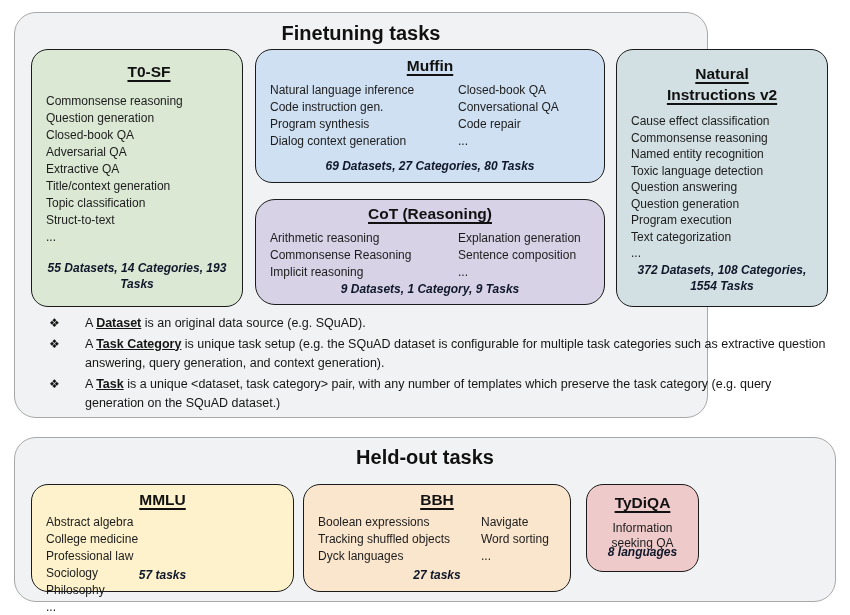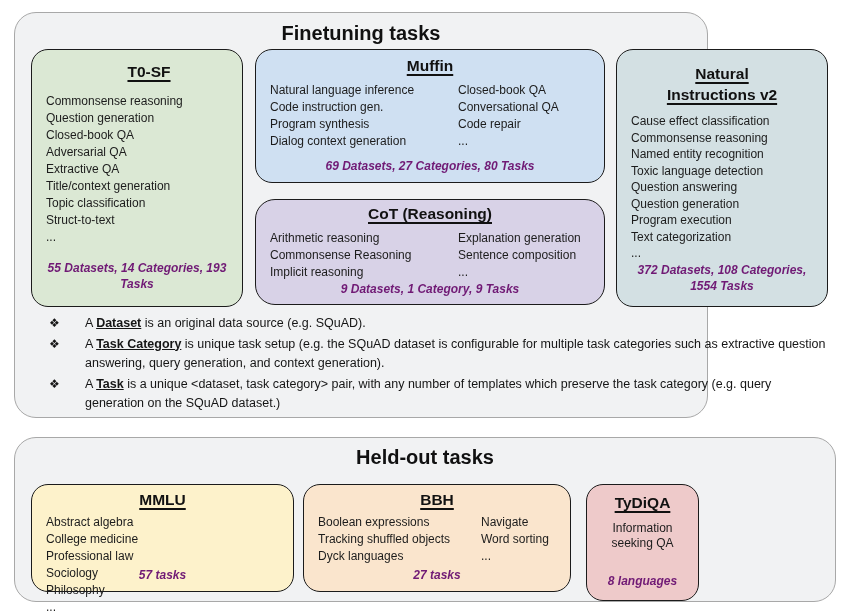--- a/index.html
+++ b/index.html
@@ -21,21 +21,21 @@
   .box-title {
     text-align:center; font-size:15.5px; font-weight:bold;
     text-decoration:underline; text-decoration-thickness:1.8px; text-underline-offset:3px;
     color:#111;
   }
   .task-list { list-style:none; font-size:12px; line-height:17px; color:#1c1c1c; }
   .task-list li { white-space:nowrap; }
   .cols { display:flex; }
   .stats {
     position:absolute; left:8px; right:8px; text-align:center;
-    font-size:12px; font-weight:bold; font-style:italic; color:#701a75; line-height:16px;
+    font-size:12px; font-weight:bold; font-style:italic; color:#0f172a; line-height:16px;
   }
 
   
   #box-t0sf   { left:16px;  top:36px;  width:212px; height:258px; }
   #box-t0sf   .box-title { margin-top:13px;margin-left:24px; }
   #box-t0sf   .task-list { margin:12px 0 0 14px; }
   #box-muffin { left:240px; top:36px;  width:350px; height:134px; }
   #box-muffin .box-title { margin-top:7px; }
   #box-muffin .cols { margin:7px 0 0 14px; }
   #box-muffin .col-1 { width:188px; }
@@ -55,21 +55,21 @@
 
   
   #box-mmlu   { left:16px;  top:46px; width:263px; height:108px; }
   #box-mmlu   .box-title { margin-top:6px; }
   #box-mmlu   .cols { margin:5px 0 0 14px;flex-direction:column; }
   #box-mmlu   .col-1 { width:135px; }
   #box-bbh    { left:288px; top:46px; width:268px; height:108px; }
   #box-bbh    .box-title { margin-top:6px; }
   #box-bbh    .cols { margin:5px 0 0 14px; }
   #box-bbh    .col-1 { width:163px; }
-  #box-tydiqa { left:571px; top:46px; width:113px; height:117px; }
+  #box-tydiqa { left:571px; top:46px; width:113px; height:88px; }
   #box-mgsm   { left:696px; top:46px; width:115px; height:108px; }
   .small-box-title { margin-top:9px; }
   .small-desc { margin-top:9px; text-align:center; font-size:12px; line-height:15px; color:#1c1c1c; padding:0 6px; }
 </style>
 </head>
 <body>
 
 <div class="stage">
 
   <div class="panel" id="panel-finetuning" style="left:14px; top:12px; width:694px; height:406px;">

